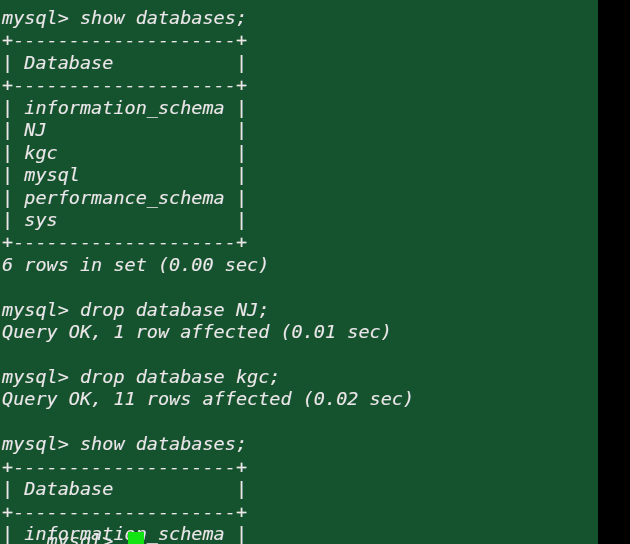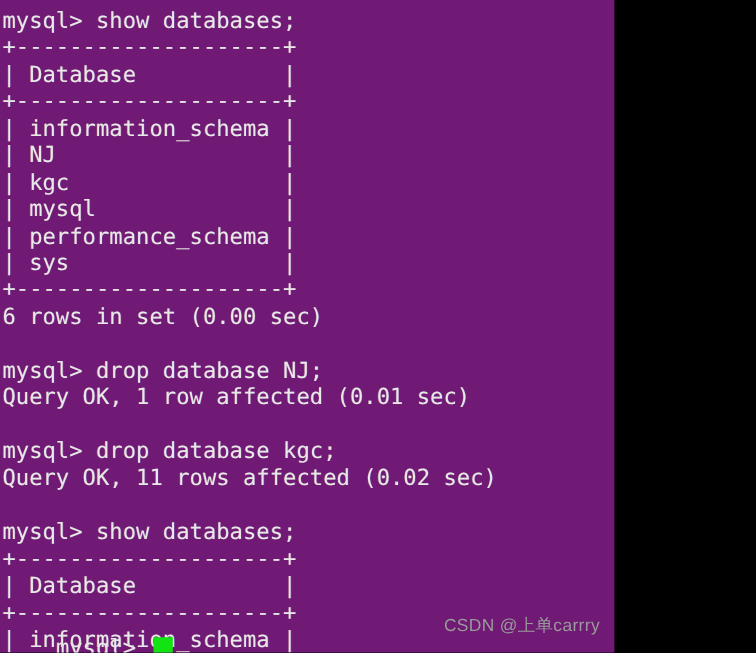--- a/index.html
+++ b/index.html
@@ -2,29 +2,30 @@
 <html><head>
 <meta charset="utf-8">
 <style>
   html, body {
     margin: 0;
     padding: 0;
     background: #000000;
   }
   #terminal {
     position: relative;
-    width: 512px;
+    width: 598px;
     height: 544px;
-    background: #701a75;
+    background: #14532d;
     overflow: hidden;
     font-family: "DejaVu Sans Mono", "Liberation Mono", monospace;
     font-size: 18.5px;
     line-height: 22.45px;
     letter-spacing: 0px;
     color: #e6e6e6;
+    font-style: italic;
     -webkit-font-smoothing: none;
   }
   #screen {
     position: absolute;
     left: 2px;
     top: 7px;
     right: 0;
     white-space: pre;
   }
   .line {
@@ -67,15 +68,14 @@
 <body>
 
 <div id="terminal">
 
   <div id="screen"><div class="line">mysql&gt; show databases;</div><div class="line">+--------------------+</div><div class="line">| Database           |</div><div class="line">+--------------------+</div><div class="line">| information_schema |</div><div class="line">| NJ                 |</div><div class="line">| kgc                |</div><div class="line">| mysql              |</div><div class="line">| performance_schema |</div><div class="line">| sys                |</div><div class="line">+--------------------+</div><div class="line">6 rows in set (0.00 sec)</div><div class="line blank">&nbsp;</div><div class="line">mysql&gt; drop database NJ;</div><div class="line">Query OK, 1 row affected (0.01 sec)</div><div class="line blank">&nbsp;</div><div class="line">mysql&gt; drop database kgc;</div><div class="line">Query OK, 11 rows affected (0.02 sec)</div><div class="line blank">&nbsp;</div><div class="line">mysql&gt; show databases;</div><div class="line">+--------------------+</div><div class="line">| Database           |</div><div class="line">+--------------------+</div><div class="line">| information_schema |</div></div>
 
   <div class="prompt-line">
     <span>mysql&gt;</span><span class="cursor"></span>
   </div>
 
-  <div id="watermark">CSDN @上单carrry</div>
 
 </div>
 
 </body></html>

